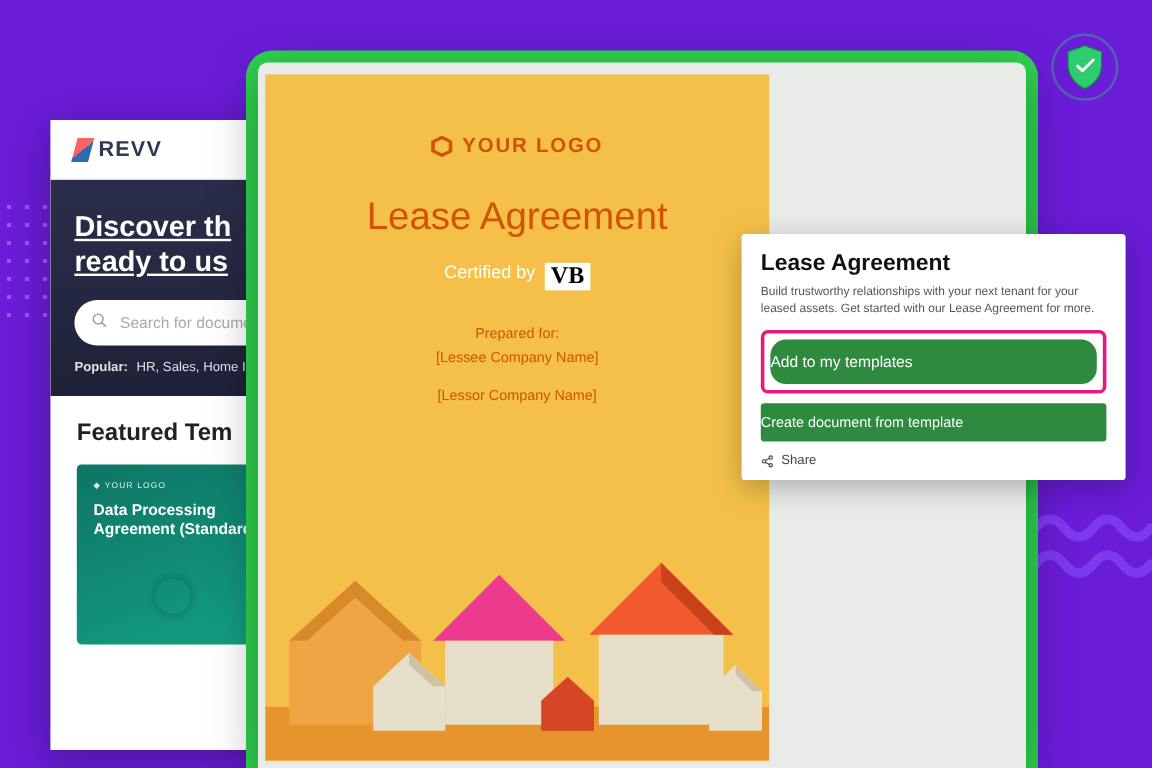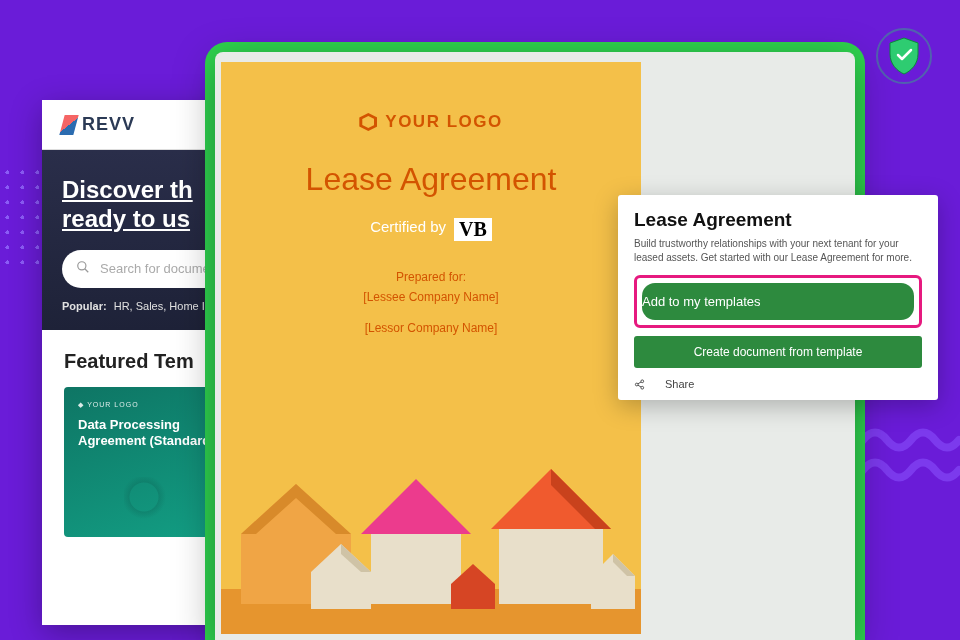--- a/index.html
+++ b/index.html
@@ -137,27 +137,27 @@
   }
   .btn-primary {
     background: #2d8a3e; color: #fff;
     font-size: 13px;
     padding: 11px 0; border-radius: 13px;
     cursor: pointer;
   }
   .btn-secondary {
     margin-top: 8px;
     background: #2d8a3e; color: #fff;
-    text-align: center; font-size: 12px;
+    text-align: left; font-size: 12px;
     padding: 9px 0; border-radius: 3px;
     cursor: pointer;
   }
   .share-row {
     margin-top: 10px;
-    display: flex; align-items: center; gap: 20px;
+    display: flex; align-items: center; gap: 6px;
     font-size: 11px; color: #444;
     cursor: pointer;
   }
 </style>
 </head>
 <body>
 
 <div class="dot-grid"></div>
 
 <svg class="waves" width="145" height="60" viewBox="0 0 145 60">

